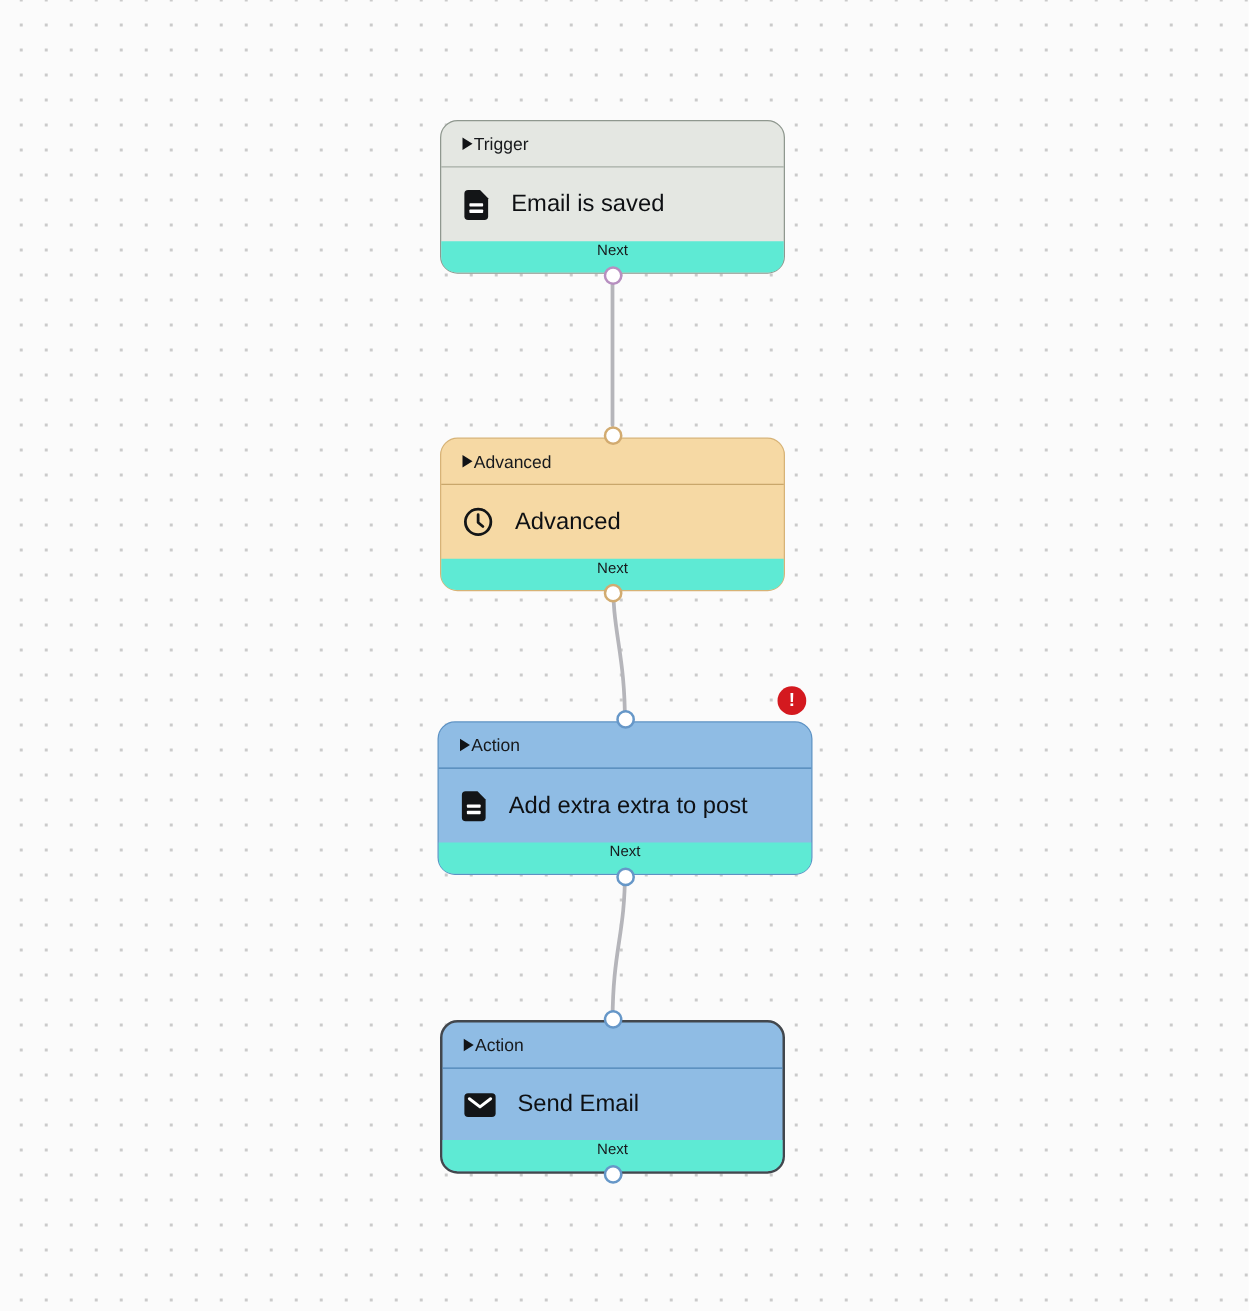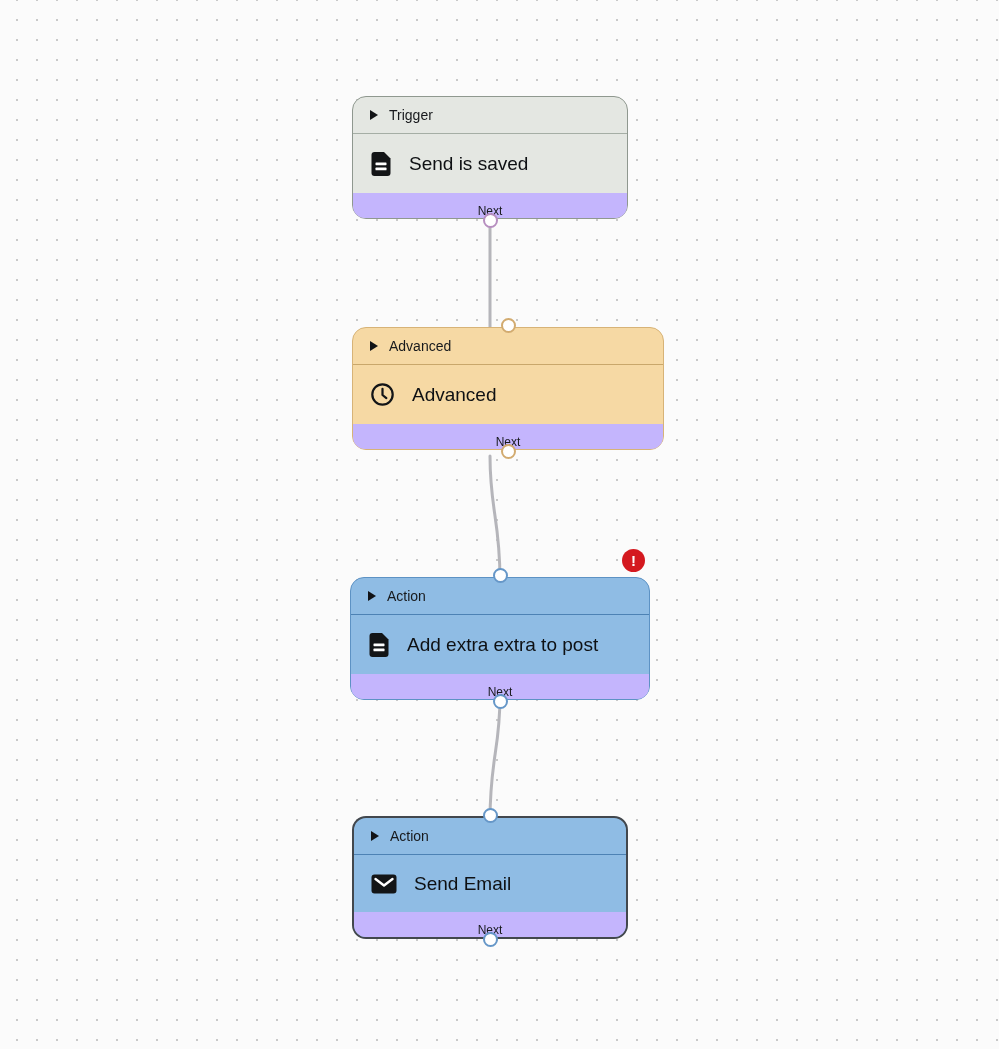--- a/index.html
+++ b/index.html
@@ -23,44 +23,44 @@
     height:123px;box-sizing:border-box;
     background:var(--node-bg,#eee);
     border:1.5px solid var(--node-border,#999);
     border-radius:14px;
     display:flex;flex-direction:column;
   }
   .node.selected{border-width:2px;}
 
   .node-header{
     height:36px;flex:0 0 36px;
-    display:flex;align-items:center;gap:11px;
+    display:flex;align-items:center;gap:1px;
     padding:0 17px;
     border-bottom:1px solid var(--node-divider,#aaa);
     font-size:14px;color:#17191c;
     cursor:pointer;
   }
   .tri{
     width:0;height:0;flex:0 0 auto;
     border-left:8px solid #111316;
     border-top:5px solid transparent;
     border-bottom:5px solid transparent;
   }
   .node-body{
     flex:1;
     display:flex;align-items:center;gap:17px;
     padding:0 17px;
     font-size:19px;color:#0e1013;
   }
   .node-icon{flex:0 0 auto;display:flex;align-items:center;}
   .node-footer{
     flex:0 0 25px;height:25px;
-    background:#c4b5fd;
+    background:#5eead4;
     border-radius:0 0 12px 12px;
-    display:flex;align-items:flex-end;justify-content:center;
+    display:flex;align-items:flex-start;justify-content:center;
     font-size:12px;color:#17191c;
   }
 
   .port{
     position:absolute;left:50%;
     width:15px;height:15px;box-sizing:border-box;
     margin-left:-7.5px;
     background:#fff;
     border:2.5px solid var(--port-color,#999);
     border-radius:50%;
@@ -97,29 +97,29 @@
       <span>Trigger</span>
     </div>
     <div class="node-body">
       <span class="node-icon">
         <svg width="22" height="26" viewBox="0 0 22 26">
           <path d="M4.5 1 H14 L20.5 7.5 V22 Q20.5 25 17.5 25 H4.5 Q1.5 25 1.5 22 V4 Q1.5 1 4.5 1 Z" fill="#131517"></path>
           <rect x="5.5" y="11.5" width="11" height="2.7" rx="0.6" fill="#fff"></rect>
           <rect x="5.5" y="16.6" width="11" height="2.7" rx="0.6" fill="#fff"></rect>
         </svg>
       </span>
-      <span>Send is saved</span>
+      <span>Email is saved</span>
     </div>
     <div class="node-footer">
       <span>Next</span>
     </div>
     <span class="port port-bottom"></span>
   </div>
 
-  <div class="node" style="left: 352px; top: 327px; width: 312px; --node-bg: #f6d9a4; --node-border: #d7b377; --node-divider: #c9a76b; --port-color: #d2ab70;">
+  <div class="node" style="left: 352px; top: 350px; width: 276px; --node-bg: #f6d9a4; --node-border: #d7b377; --node-divider: #c9a76b; --port-color: #d2ab70;">
     <div class="node-header">
       <span class="tri"></span>
       <span>Advanced</span>
     </div>
     <div class="node-body">
       <span class="node-icon">
         <svg width="25" height="25" viewBox="0 0 26 26">
           <circle cx="13" cy="13" r="10.6" fill="none" stroke="#131517" stroke-width="2.3"></circle>
           <path d="M13 7 L13 13.5 L17 16.8" fill="none" stroke="#131517" stroke-width="2.3" stroke-linecap="round" stroke-linejoin="round"></path>
         </svg>

